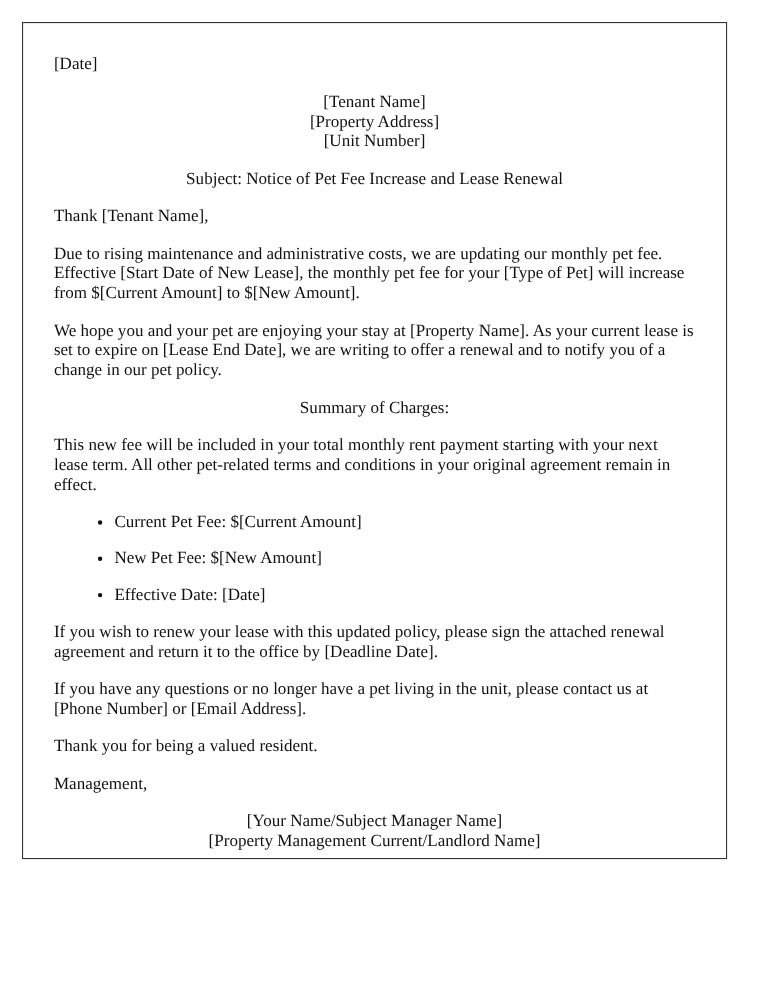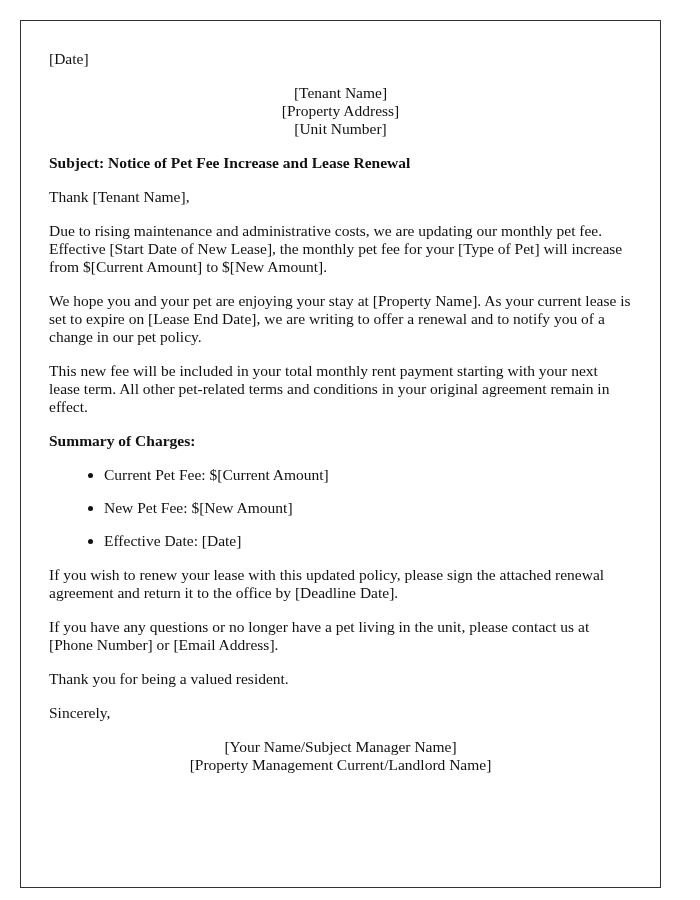--- a/index.html
+++ b/index.html
@@ -14,34 +14,35 @@
       font-family: "Liberation Serif", "DejaVu Serif", serif;
       font-size: 15.5px;
       line-height: 18px;
       color: #111111;
     }
     .letter {
       position: absolute;
       left: 20px;
       top: 20px;
       width: 641px;
-      height: 868px;
+      height: 761px;
       box-sizing: border-box;
       border: 1px solid #333333;
       padding: 29px 28px 0 28px;
     }
     .para {
       margin: 0 0 16px 0;
     }
     .line {
       display: block;
       text-align: center;
     }
     .subject, .summary-heading {
-      font-weight: bold;
+      font-weight: normal;
+      text-align: center;
     }
     ul.charges {
       margin: 0 0 16px 0;
       padding-left: 40px;
       list-style: disc;
     }
     ul.charges li {
       margin: 15px;
     }
   </style>
@@ -57,34 +58,34 @@
     <span class="line">[Property Address]</span>
     <span class="line">[Unit Number]</span>
   </p>
 
   <p class="para subject">Subject: Notice of Pet Fee Increase and Lease Renewal</p>
 
   <p class="para">Thank [Tenant Name],</p>
 
   <p class="para">Due to rising maintenance and administrative costs, we are updating our monthly pet fee. Effective [Start Date of New Lease], the monthly pet fee for your [Type of Pet] will increase from $[Current Amount] to $[New Amount].</p>
   <p class="para">We hope you and your pet are enjoying your stay at [Property Name]. As your current lease is set to expire on [Lease End Date], we are writing to offer a renewal and to notify you of a change in our pet policy.</p>
+  <p class="para summary-heading">Summary of Charges:</p>
+
   <p class="para">This new fee will be included in your total monthly rent payment starting with your next lease term. All other pet-related terms and conditions in your original agreement remain in effect.</p>
-
-  <p class="para summary-heading">Summary of Charges:</p>
 
   <ul class="charges">
     <li>Current Pet Fee: $[Current Amount]</li>
     <li>New Pet Fee: $[New Amount]</li>
     <li>Effective Date: [Date]</li>
   </ul>
 
   <p class="para">If you wish to renew your lease with this updated policy, please sign the attached renewal agreement and return it to the office by [Deadline Date].</p>
   <p class="para">If you have any questions or no longer have a pet living in the unit, please contact us at [Phone Number] or [Email Address].</p>
   <p class="para">Thank you for being a valued resident.</p>
 
-  <p class="para">Sincerely,</p>
+  <p class="para">Management,</p>
 
   <p class="para">
     <span class="line">[Your Name/Subject Manager Name]</span>
     <span class="line">[Property Management Current/Landlord Name]</span>
   </p>
 
 </div>
 
 </body></html>

